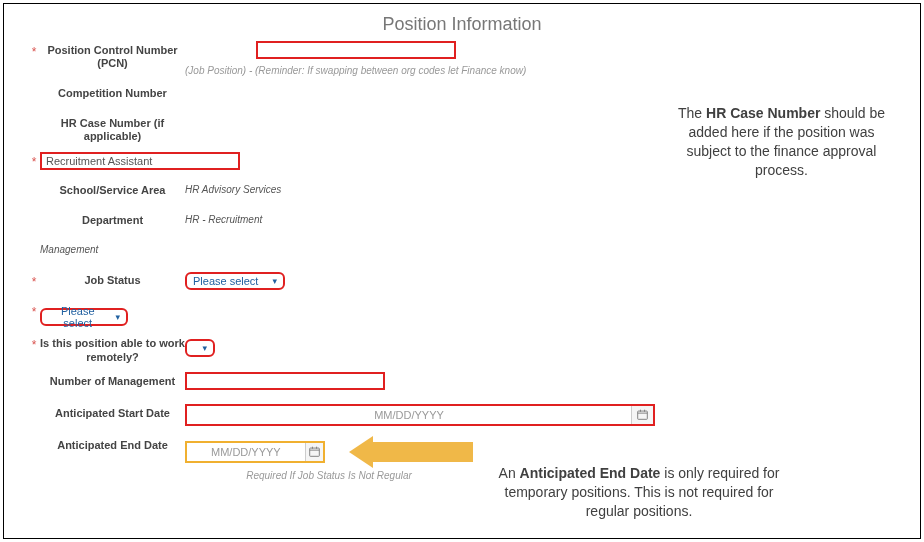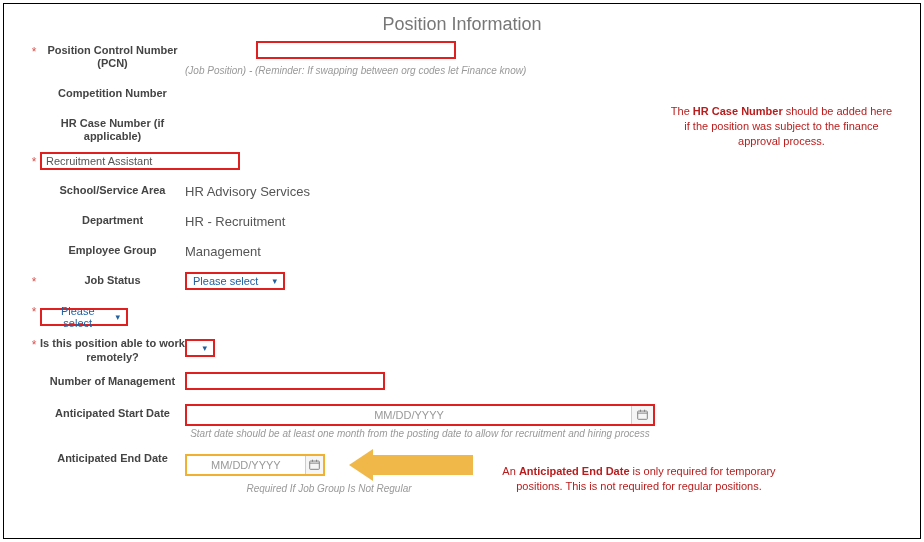--- a/index.html
+++ b/index.html
@@ -55,37 +55,39 @@
     border: 2px solid transparent;
     display: inline-flex;
     align-items: center;
     font-size: 11px;
     color: #555;
     padding: 6px 4px;
   }
   .red-box { border-color: #e02020; }
   .yellow-box { border-color: #f0b030; }
   .plain-val {
-    font-size: 13px;
+    font-size: 10px;
     color: #555;
     padding-top: 3px;
+    font-style: italic;
   }
   .hint {
     font-size: 10px;
     font-style: italic;
     color: #999;
     margin-top: 2px;
   }
   .select-box {
     display: inline-flex;
     align-items: center;
     justify-content: space-between;
     font-size: 11px;
     color: #2060a0;
     padding: 0 6px;
+    border-radius: 6px;
   }
   .select-box .caret {
     font-size: 9px;
     margin-left: 8px;
   }
   .date-box {
     display: inline-flex;
     align-items: center;
     height: 22px;
     font-size: 11px;
@@ -120,22 +122,22 @@
   }
   .arrow-head {
     width: 0; height: 0;
     border-top: 16px solid transparent;
     border-bottom: 16px solid transparent;
     border-right: 24px solid #f0b848;
   }
   
   .annot {
     position: absolute;
-    font-size: 11px;
-    color: #b91c1c;
+    font-size: 14px;
+    color: #404040;
     line-height: 1.35;
   }
 </style>
 </head>
 <body>
 
 <div class="frame">
   <div class="section-title">Position Information</div>
 
   <div class="row">
@@ -172,21 +174,20 @@
   </div>
 
   <div class="row">
     <div class="req"></div>
     <div class="label">Department</div>
     <div class="plain-val">HR - Recruitment</div>
   </div>
 
   <div class="row">
     <div class="req"></div>
-    <div class="label">Employee Group</div>
     <div class="plain-val">Management</div>
   </div>
 
   <div class="row">
     <div class="req">*</div>
     <div class="label">Job Status</div>
     <div class="field">
       <div class="input-box red-box select-box" style="width:100px">
         <span>Please select</span>
         <span class="caret">▾</span>
@@ -231,21 +232,20 @@
         <div class="date-text">MM/DD/YYYY</div>
         <div class="cal-btn">
           <svg class="cal-icon" viewBox="0 0 16 16">
             <rect x="1" y="3" width="14" height="12" rx="1" fill="none" stroke="#777" stroke-width="1.3"></rect>
             <line x1="1" y1="6" x2="15" y2="6" stroke="#777" stroke-width="1.3"></line>
             <line x1="5" y1="1" x2="5" y2="4" stroke="#777" stroke-width="1.3"></line>
             <line x1="11" y1="1" x2="11" y2="4" stroke="#777" stroke-width="1.3"></line>
           </svg>
         </div>
       </div>
-      <div class="hint">Start date should be at least one month from the posting date to allow for recruitment and hiring process</div>
     </div>
   </div>
 
   <div class="row" style="margin-top:10px">
     <div class="req"></div>
     <div class="label">Anticipated End Date</div>
     <div class="field">
       <div style="display:flex; align-items:center;">
         <div class="date-box yellow-box input-box" style="width:140px; height:22px; padding:0">
           <div class="date-text">MM/DD/YYYY</div>
@@ -256,21 +256,21 @@
               <line x1="5" y1="1" x2="5" y2="4" stroke="#777" stroke-width="1.3"></line>
               <line x1="11" y1="1" x2="11" y2="4" stroke="#777" stroke-width="1.3"></line>
             </svg>
           </div>
         </div>
         <div class="arrow" style="margin-left:24px">
           <div class="arrow-head"></div>
           <div class="arrow-body" style="width:100px"></div>
         </div>
       </div>
-      <div class="hint">Required If Job Group Is Not Regular</div>
+      <div class="hint">Required If Job Status Is Not Regular</div>
     </div>
   </div>
 
   <div class="annot" style="top:100px; left:665px; width:225px">
     <span>The </span><b>HR Case Number</b><span> should be added here if the position was subject to the finance approval process.</span>
   </div>
 
   <div class="annot" style="top:460px; left:480px; width:310px">
     <span>An </span><b>Anticipated End Date</b><span> is only required for temporary positions. This is not required for regular positions.</span>
   </div>

